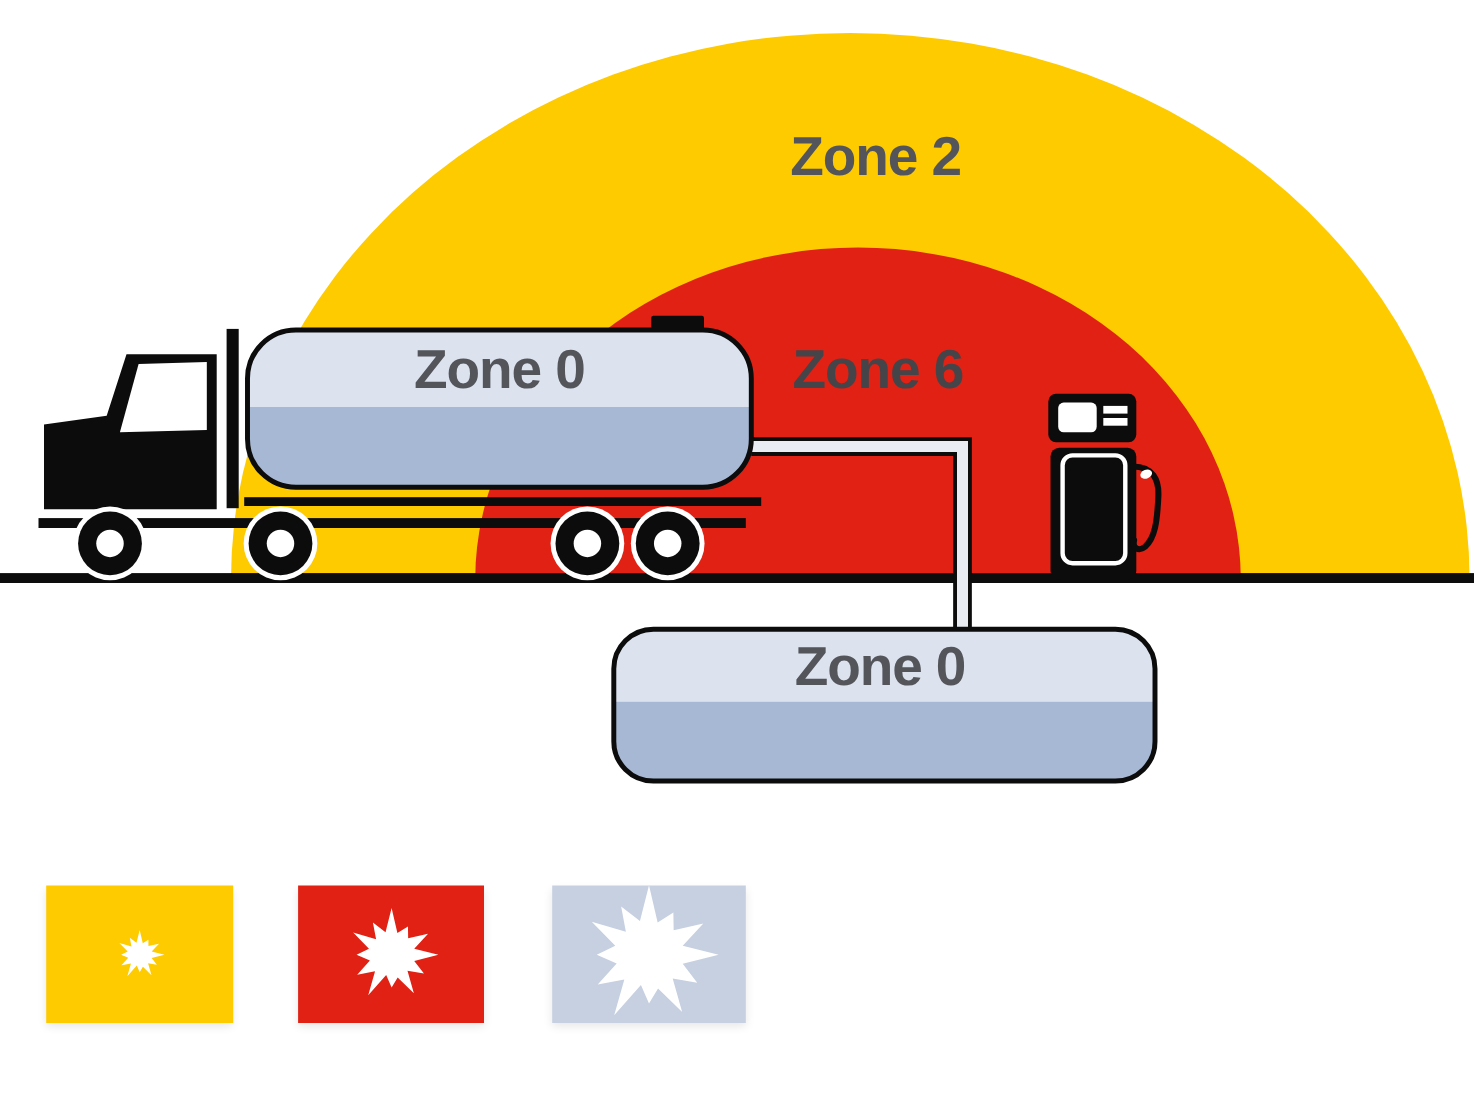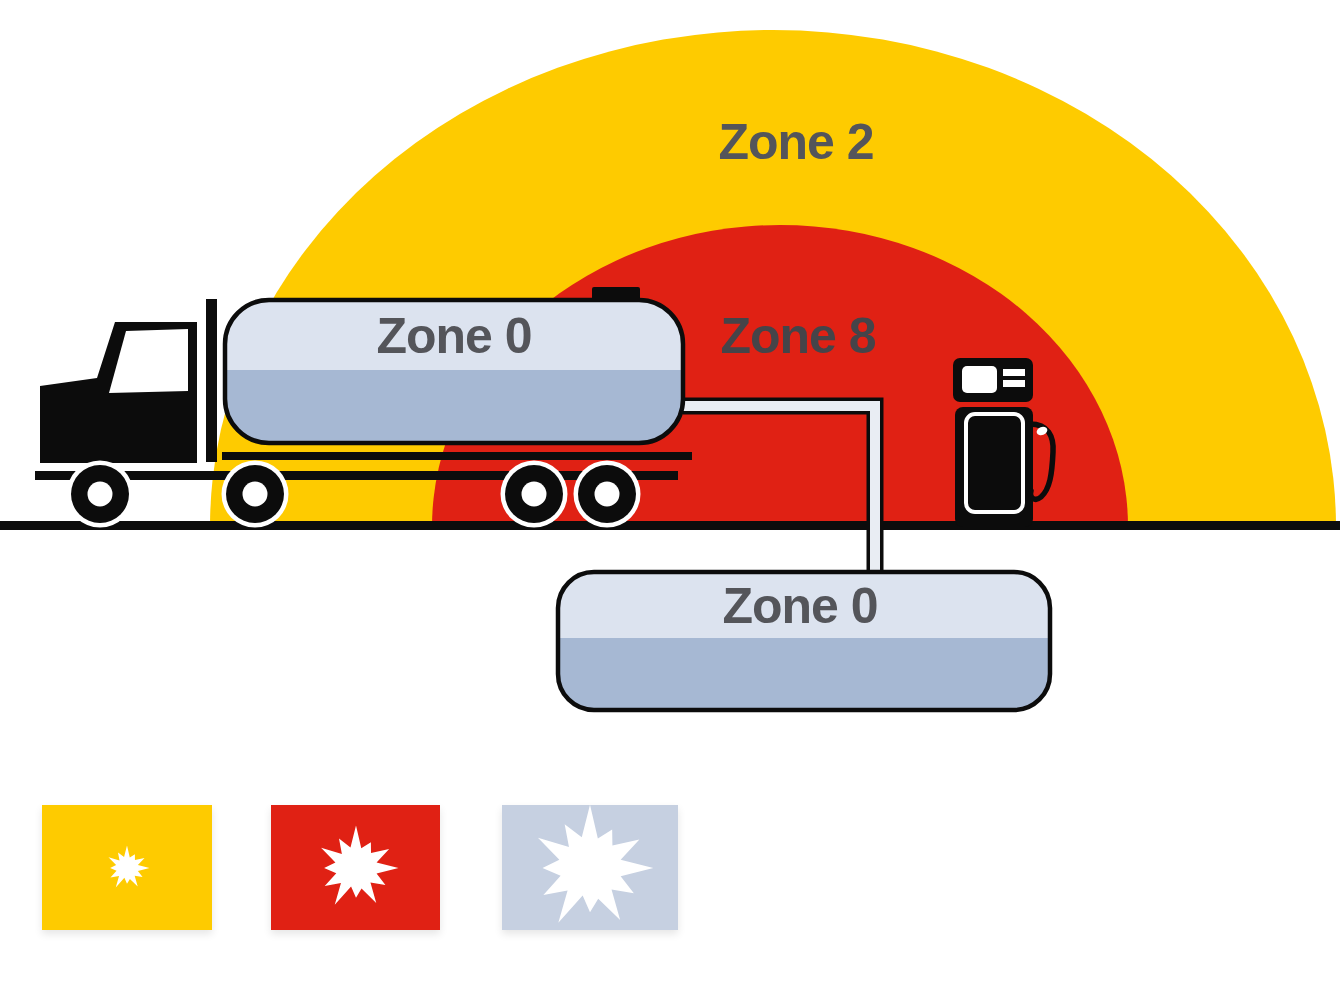--- a/index.html
+++ b/index.html
@@ -127,21 +127,21 @@
       <rect x="1003" y="369" width="22" height="7" fill="#FFFFFF"></rect>
       <rect x="1003" y="380" width="22" height="7" fill="#FFFFFF"></rect>
       <rect x="955" y="407" width="78" height="120" rx="8" fill="#0C0C0C"></rect>
       <rect x="966" y="414" width="57" height="98" rx="9" fill="#0C0C0C" stroke="#FFFFFF" stroke-width="4"></rect>
       <path d="M 1030 424 C 1048 424 1054 436 1053 452 C 1052 474 1050 489 1041 497 C 1035 502 1029 498 1031 491" fill="none" stroke="#0C0C0C" stroke-width="5.5" stroke-linecap="round"></path>
       <ellipse cx="1042" cy="431" rx="5.5" ry="4" fill="#FFFFFF" transform="rotate(-20 1042 431)"></ellipse>
     </g>
   </svg>
 
   <div class="zone-label" style="left:796px;top:117px;">Zone 2</div>
-  <div class="zone-label dark" style="left:798px;top:311px;">Zone 8</div>
+  <div class="zone-label dark" style="left:798px;top:311px;">Zone 6</div>
   <div class="zone-label" style="left:454px;top:311px;">Zone 0</div>
   <div class="zone-label" style="left:800px;top:581px;">Zone 0</div>
 
   <div class="legend">
     <div class="swatch sw-yellow" style="background-color: rgb(254, 203, 0);">
       <svg class="star-small" viewBox="-60 -60 120 120">
         <polygon fill="#FFFFFF" points="50,0 24.2,6.5 34.6,20 17,17 23.8,41.1 6.5,24.2 0,35 -5.8,21.7 -25,43.3 -17.7,17.7 -36.8,21.3 -23.2,6.2 -37.5,0 -24.2,-6.5 -41.1,-23.8 -16.6,-16.6 -20,-34.6 -6.5,-24.2 0,-50 6.2,-23.2 17.5,-30.3 17.7,-17.7 39,-22.5 24.2,-6.5"></polygon>
       </svg>
     </div>
     <div class="swatch sw-red" style="background-color: rgb(224, 33, 20);">

